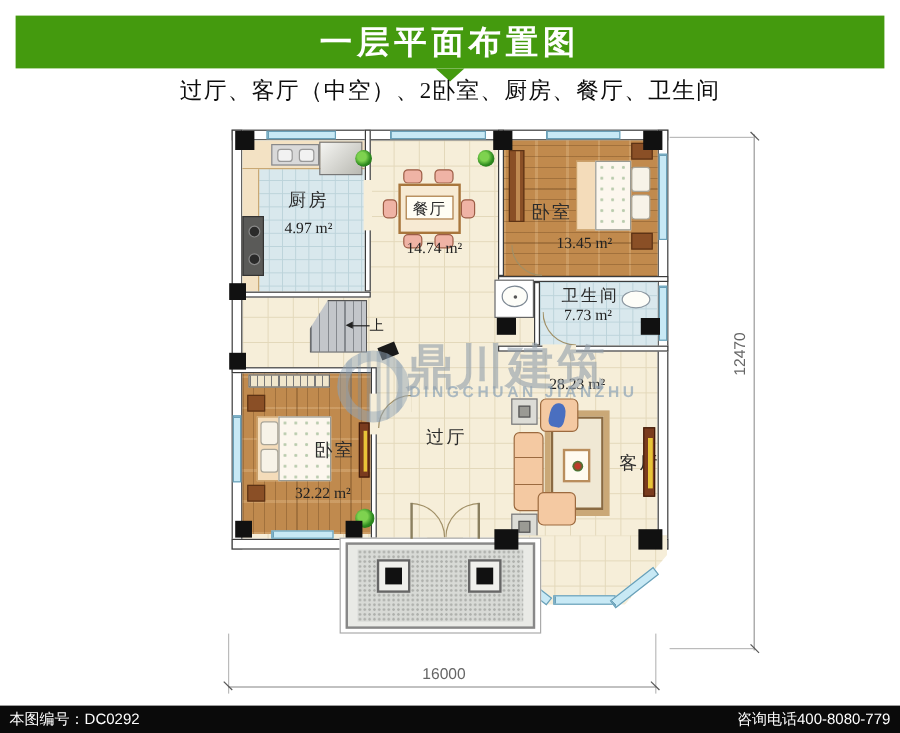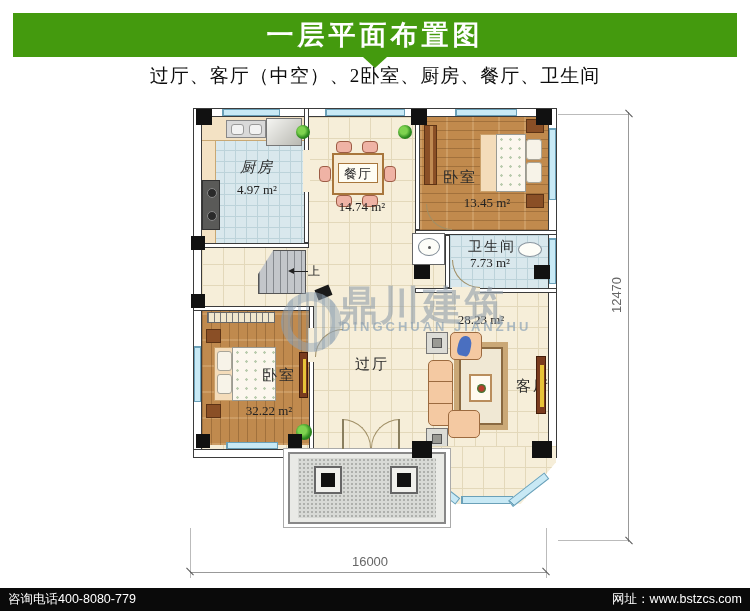--- a/index.html
+++ b/index.html
@@ -70,21 +70,21 @@
   <div class="abs" style="left:202px;top:41px;width:14px;height:102px;background:#f3e2c4;border-right:1px solid #c9a873;"></div>
   <div class="abs" style="left:226px;top:20px;width:40px;height:18px;background:#d9d9d9;border:1px solid #888;">
     <div class="abs" style="left:4px;top:3px;width:13px;height:11px;background:#f2f2f2;border:1px solid #999;border-radius:3px;"></div>
     <div class="abs" style="left:22px;top:3px;width:13px;height:11px;background:#f2f2f2;border:1px solid #999;border-radius:3px;"></div>
   </div>
   <div class="abs" style="left:266px;top:18px;width:36px;height:28px;background:linear-gradient(135deg,#f5f5f2,#b9b9b2);border:1px solid #777;"></div>
   <div class="abs" style="left:202px;top:80px;width:18px;height:50px;background:#5a5a58;border:1px solid #333;">
     <div class="abs" style="left:4px;top:7px;width:10px;height:10px;background:#2a2a2a;border:1px solid #888;border-radius:50%;"></div>
     <div class="abs" style="left:4px;top:30px;width:10px;height:10px;background:#2a2a2a;border:1px solid #888;border-radius:50%;"></div>
   </div>
-  <div class="abs room-label" style="left:212px;top:58px;width:90px;font-style:italic;">厨房</div>
+  <div class="abs room-label" style="left:212px;top:58px;width:90px;">厨房</div>
   <div class="abs room-area" style="left:212px;top:82px;width:90px;">4.97 m²</div>
 
   <div class="abs wall" style="left:304px;top:8px;width:5px;height:135px;"></div>
   <div class="abs" style="left:303px;top:50px;width:7px;height:42px;background:#f6eed9;"></div>
   <div class="abs wall" style="left:193px;top:143px;width:116px;height:5px;"></div>
 
   <div class="abs plant" style="left:296px;top:25px;width:14px;height:14px;"></div>
   <div class="abs plant" style="left:398px;top:25px;width:14px;height:14px;"></div>
   <div class="abs chair" style="left:336px;top:41px;width:16px;height:12px;"></div>
   <div class="abs chair" style="left:362px;top:41px;width:16px;height:12px;"></div>
@@ -234,15 +234,15 @@
               background:repeating-linear-gradient(90deg,rgba(110,135,160,.35) 0 3px,transparent 3px 8px);"></div>
   <div class="abs wm" style="left:341px;top:219px;width:220px;font-size:13px;font-weight:bold;letter-spacing:3px;
               color:rgba(122,150,176,.6);font-family:'Liberation Sans',sans-serif;">DINGCHUAN JIANZHU</div>
   <div class="abs wm" style="left:338px;top:178px;width:220px;font-size:40px;font-weight:bold;letter-spacing:2px;
               color:rgba(147,159,171,.62);">鼎川建筑</div>
 </div>
 
 <div class="abs" style="left:0;top:588px;width:750px;height:23px;background:#0a0a0a;display:flex;align-items:center;
             justify-content:space-between;padding:0 8px;box-sizing:border-box;
             font-family:'Liberation Sans',sans-serif;font-size:12.5px;color:#fff;white-space:nowrap;">
+  <span>本图编号：DC0292</span>
   <span>咨询电话400-8080-779</span>
-  <span>网址：www.bstzcs.com</span>
 </div>
 
 </body></html>

